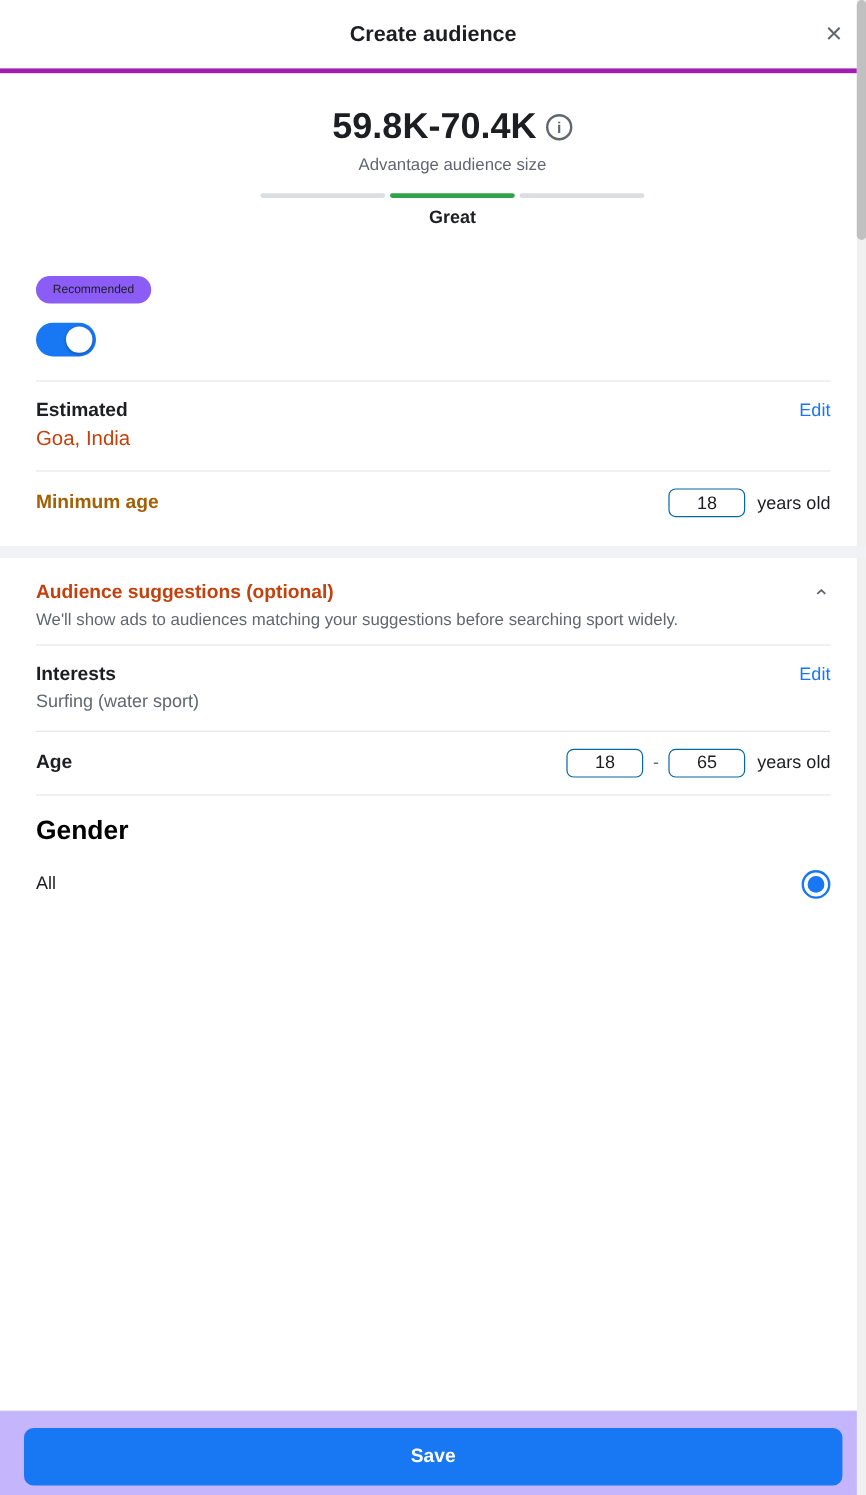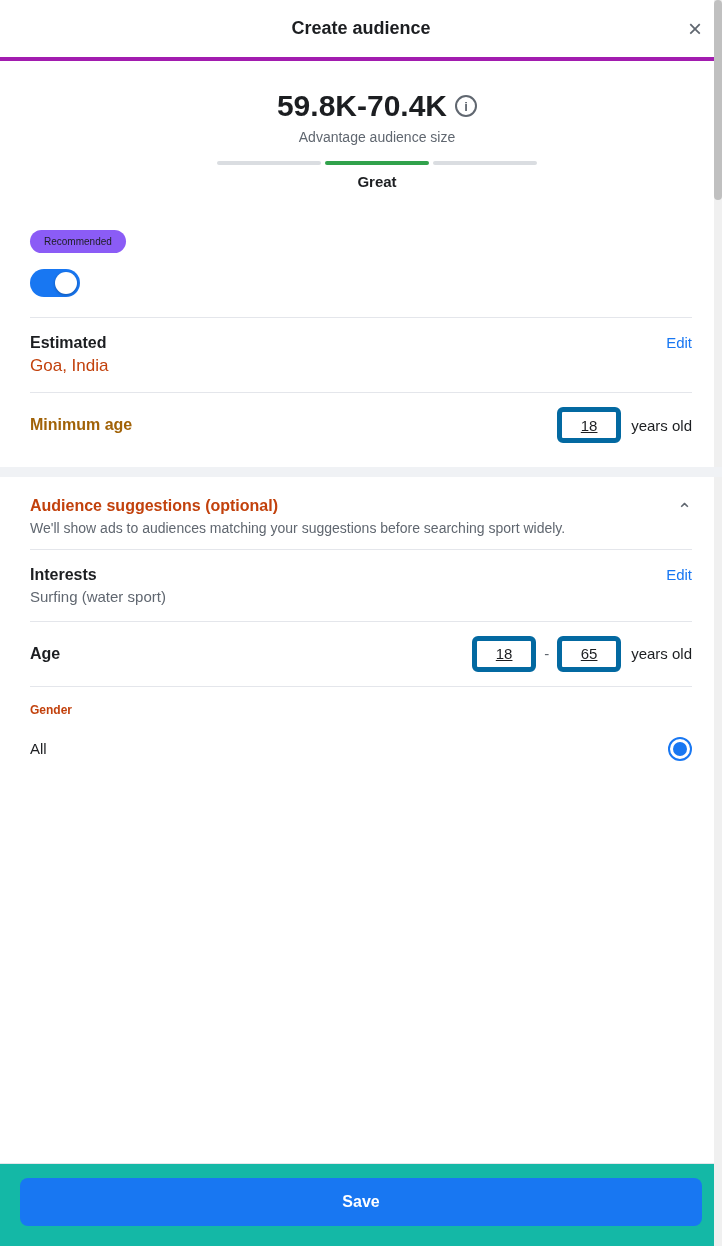--- a/index.html
+++ b/index.html
@@ -231,28 +231,27 @@
       font-weight: 700;
       color: #a16207;
     }
     .age-input-group {
       display: flex;
       align-items: center;
       gap: 10px;
     }
     .age-input {
       width: 64px;
-      height: 36px;
-      border: 5px solid #0369a1;
+      height: 24px;
+      border: 1px solid #0369a1;
       border-radius: 6px;
       text-align: center;
       font-size: 15px;
       font-weight: 500;
       color: #1c1e21;
-      text-decoration: underline;
     }
     .years-old-text {
       font-size: 15px;
       color: #1c1e21;
     }
     .gray-divider {
       height: 10px;
       background: #f0f2f5;
       margin-top: 10px;
     }
@@ -314,23 +313,23 @@
       gap: 8px;
     }
     .age-range-sep {
       font-size: 15px;
       color: #606770;
     }
     .gender-section {
       padding: 16px 30px 10px;
     }
     .gender-label {
-      font-size: 12px;
-      font-weight: 700;
-      color: #c2410c;
+      font-size: 22px;
+      font-weight: 700;
+      color: #000000;
       margin-bottom: 12px;
     }
     .gender-option {
       display: flex;
       align-items: center;
       justify-content: space-between;
       padding: 8px 0;
     }
     .gender-option-label {
       font-size: 15px;
@@ -346,22 +345,22 @@
       justify-content: center;
       cursor: pointer;
     }
     .radio-inner {
       width: 14px;
       height: 14px;
       border-radius: 50%;
       background: #1877f2;
     }
     .save-bar {
-      padding: 14px 20px 20px;
-      background: #14b8a6;
+      padding: 14px 20px 8px;
+      background: #c4b5fd;
       border-top: 1px solid #e4e6eb;
     }
     .save-btn {
       width: 100%;
       height: 48px;
       background: #1877f2;
       border: none;
       border-radius: 8px;
       color: white;
       font-size: 16px;

